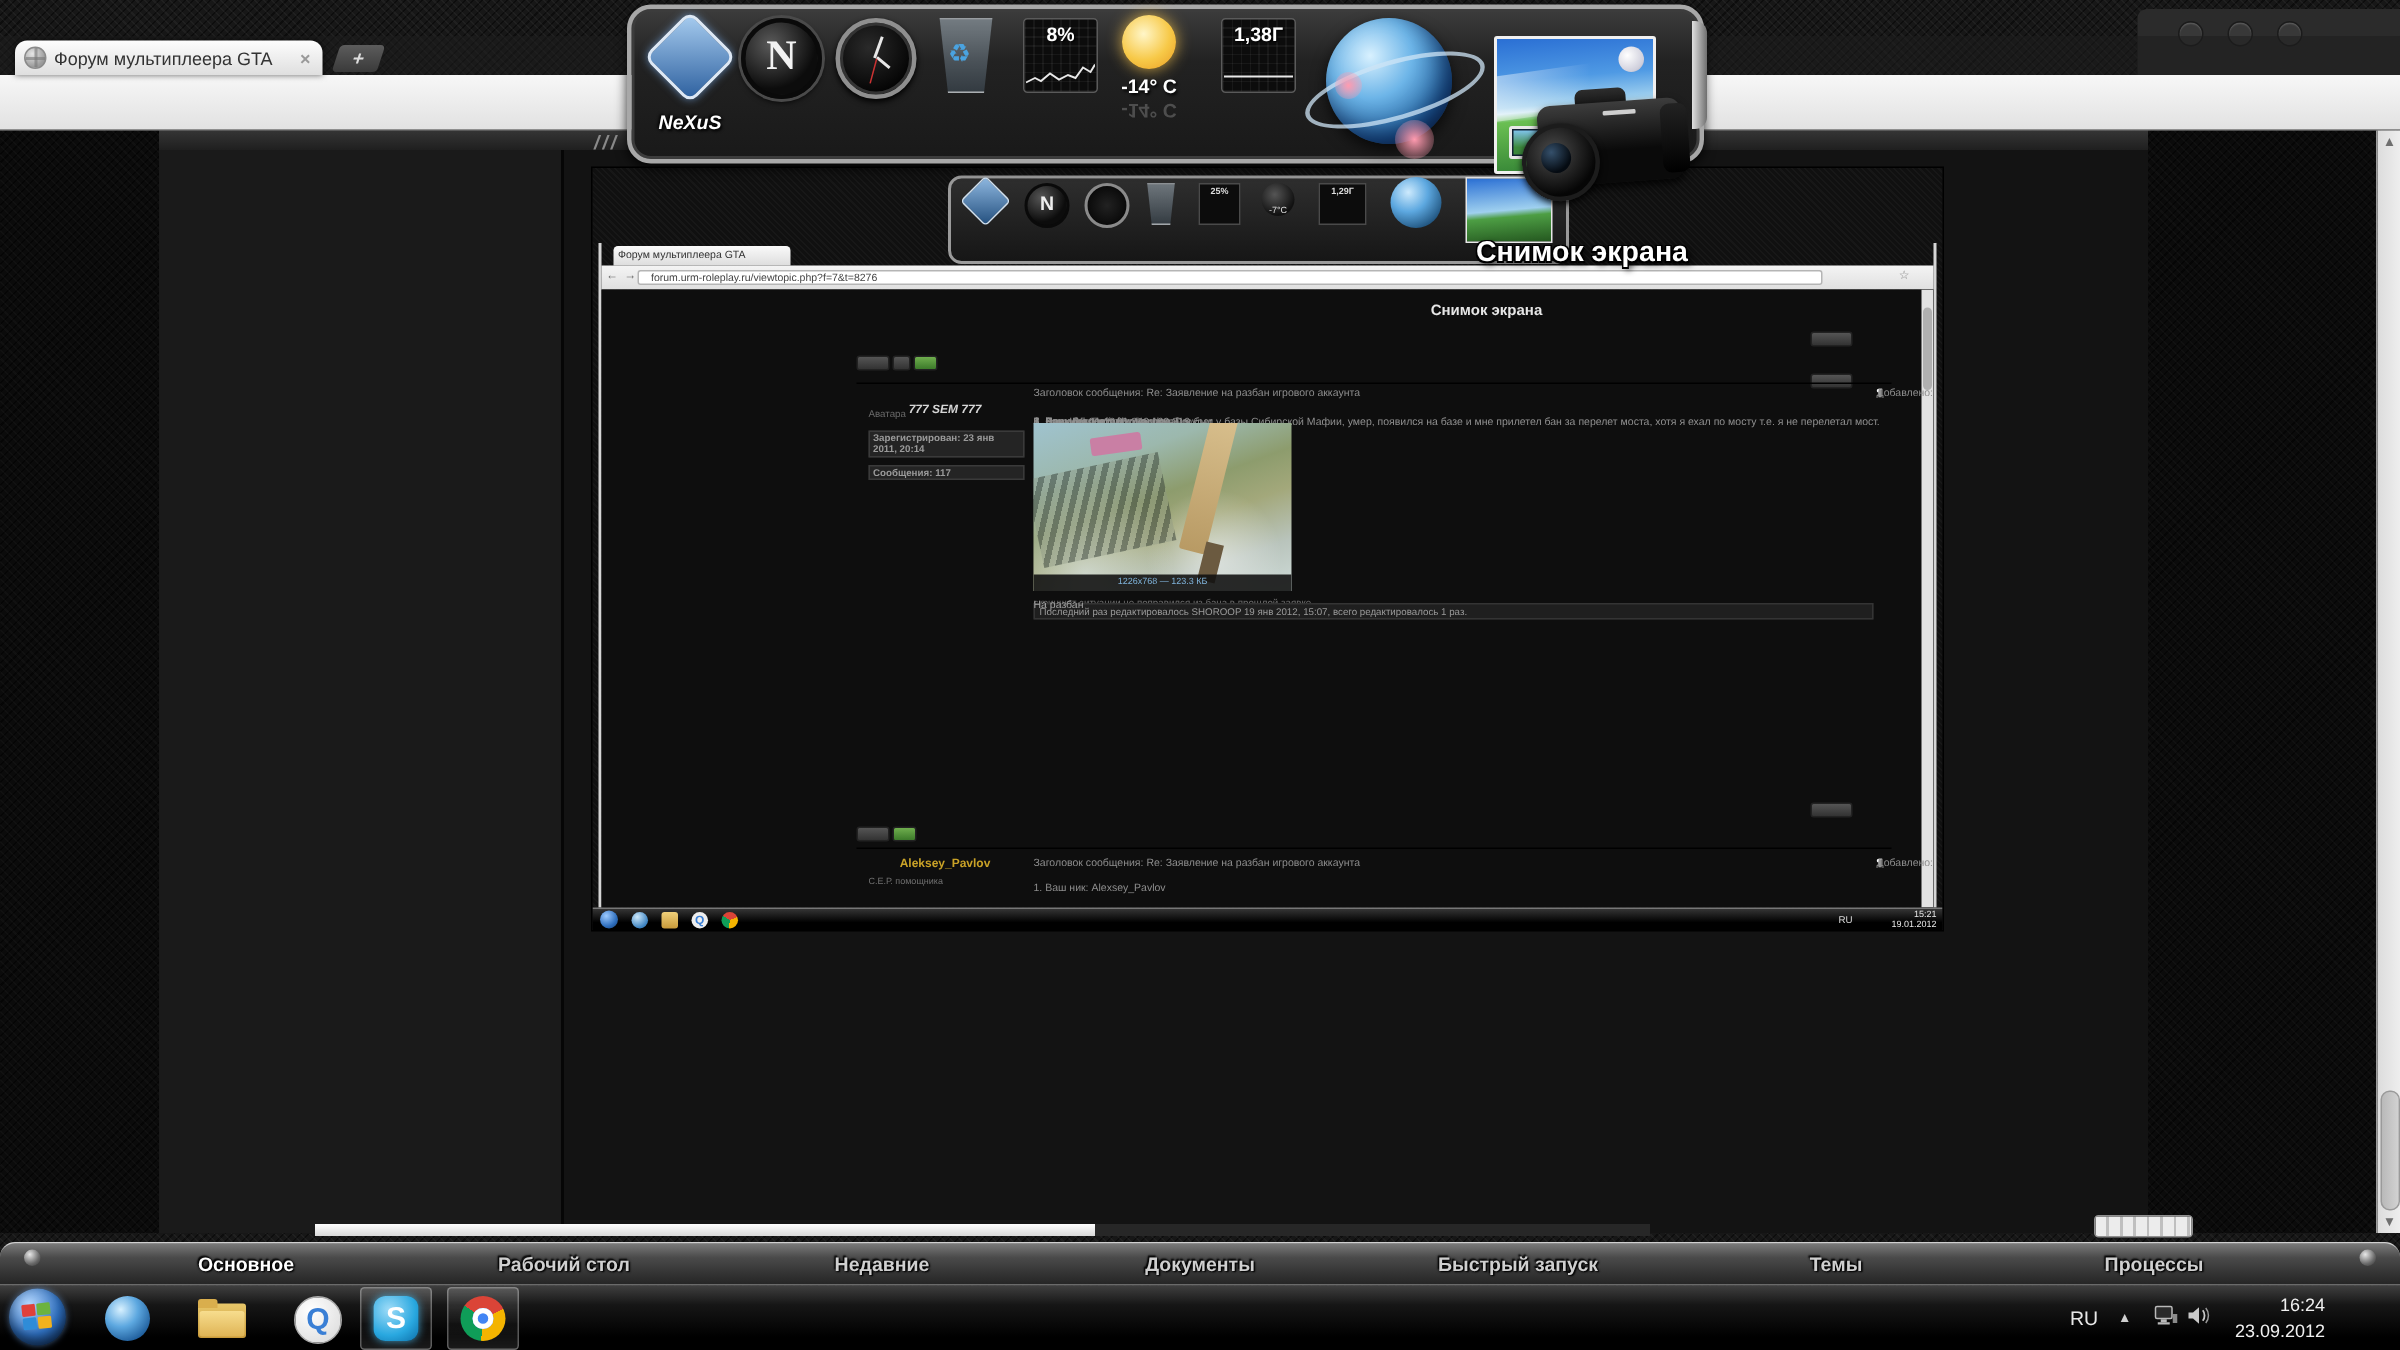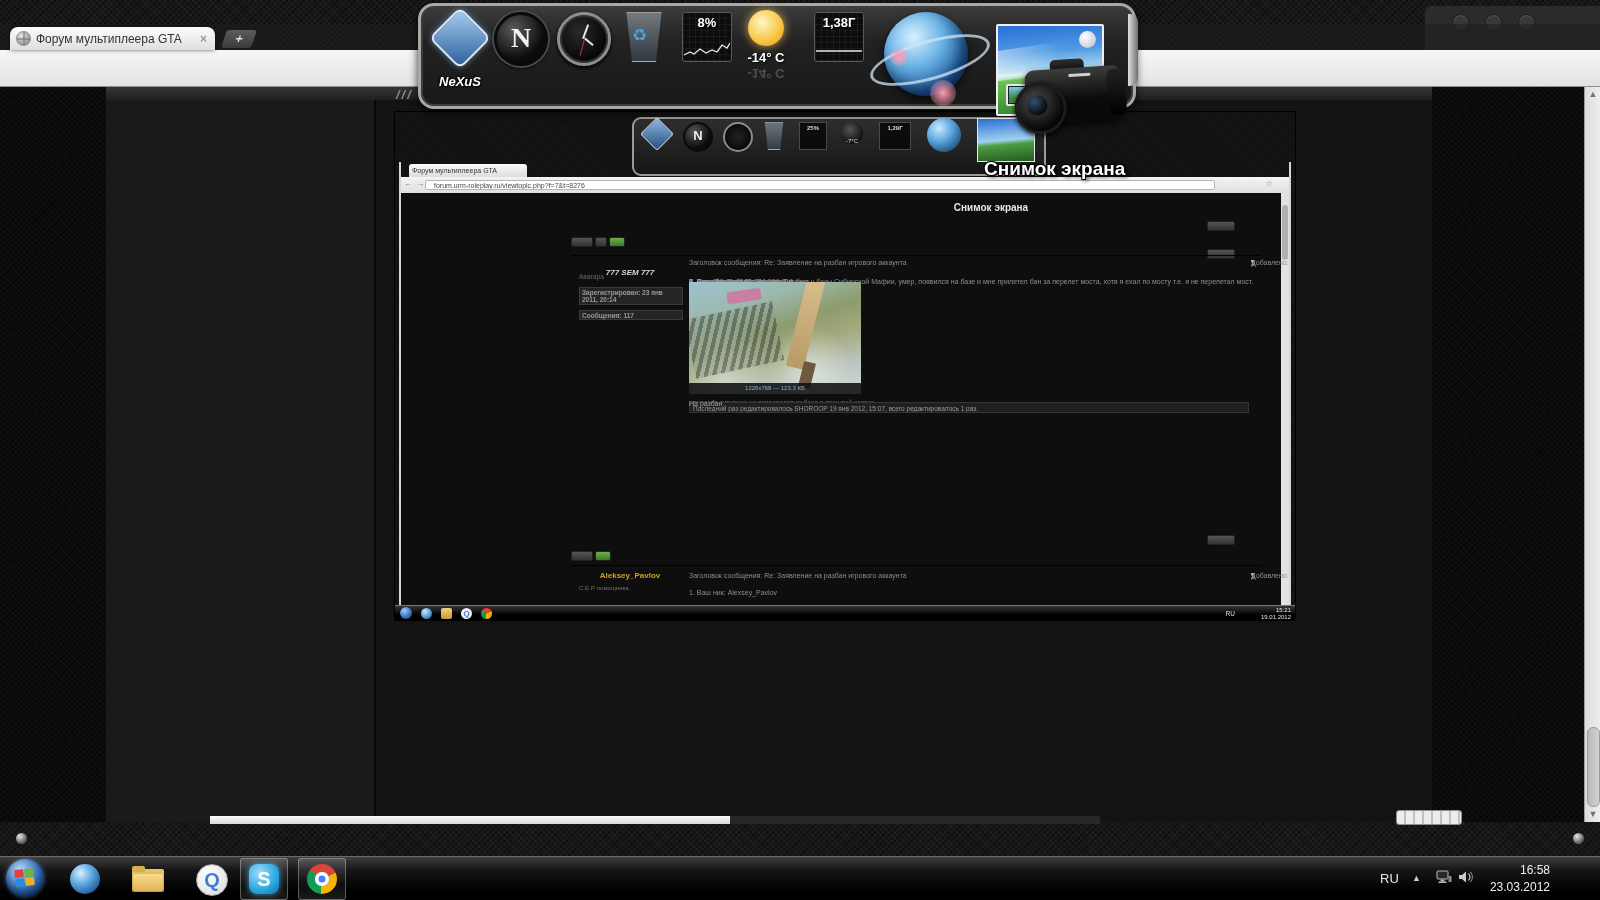--- a/index.html
+++ b/index.html
@@ -364,20 +364,29 @@
   </div>
   <div class="abs camera">
     <div class="cam-hump"></div>
       <div class="cam-body"></div>
       <div class="cam-grip"></div>
     <div class="cam-lens"></div>
       <div class="cam-logo"></div>
   </div>
   <div class="abs dock-tooltip">Снимок экрана</div>
 
+  <div class="abs tabbar">
+    <div class="cell active">Основное</div>
+    <div class="cell">Рабочий стол</div>
+    <div class="cell">Недавние</div>
+    <div class="cell">Документы</div>
+    <div class="cell">Быстрый запуск</div>
+    <div class="cell">Темы</div>
+    <div class="cell">Процессы</div>
+  </div>
   <div class="abs orb-dot" style="left:16px;"></div>
   <div class="abs orb-dot" style="left:1573px;"></div>
 
   <div class="abs taskbar">
     <div class="abs start-orb">
       <div class="flag">
         <i style="background:#e0403a;"></i>
           <i style="background:#6cb33f;"></i>
           <i style="background:#2f8cd8;"></i>
           <i style="background:#f2b21d;"></i>
@@ -409,18 +418,18 @@
         </svg>
     </div>
     <div class="abs tray-vol">
       <svg width="16" height="14" viewBox="0 0 16 14">
           <path d="M1 5h3l4-3.5v11L4 9H1z" fill="#c9c9c9"></path>
           <path d="M10.5 3.5c1.6 2 1.6 5 0 7" stroke="#c9c9c9" stroke-width="1.2" fill="none"></path>
           <path d="M12.5 2c2.4 2.8 2.4 7.2 0 10" stroke="#9a9a9a" stroke-width="1" fill="none"></path>
         </svg>
     </div>
     <div class="abs tray-clock">
-      <div>16:58</div>
-      <div>23.03.2012</div>
+      <div>16:24</div>
+      <div>23.09.2012</div>
     </div>
   </div>
 
 </div>
 
 </body></html>

